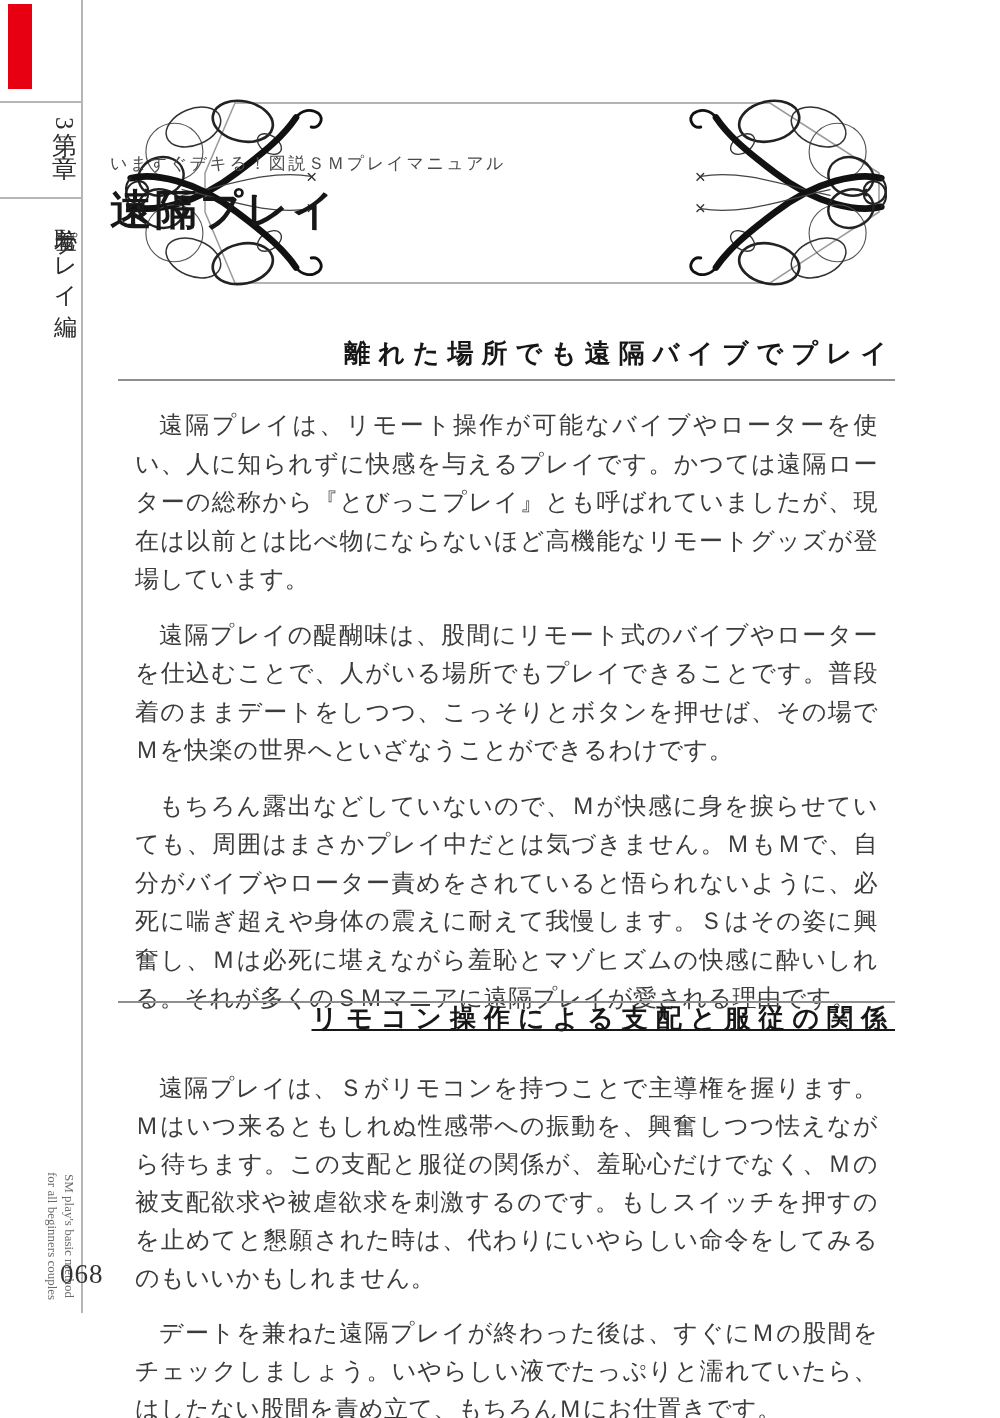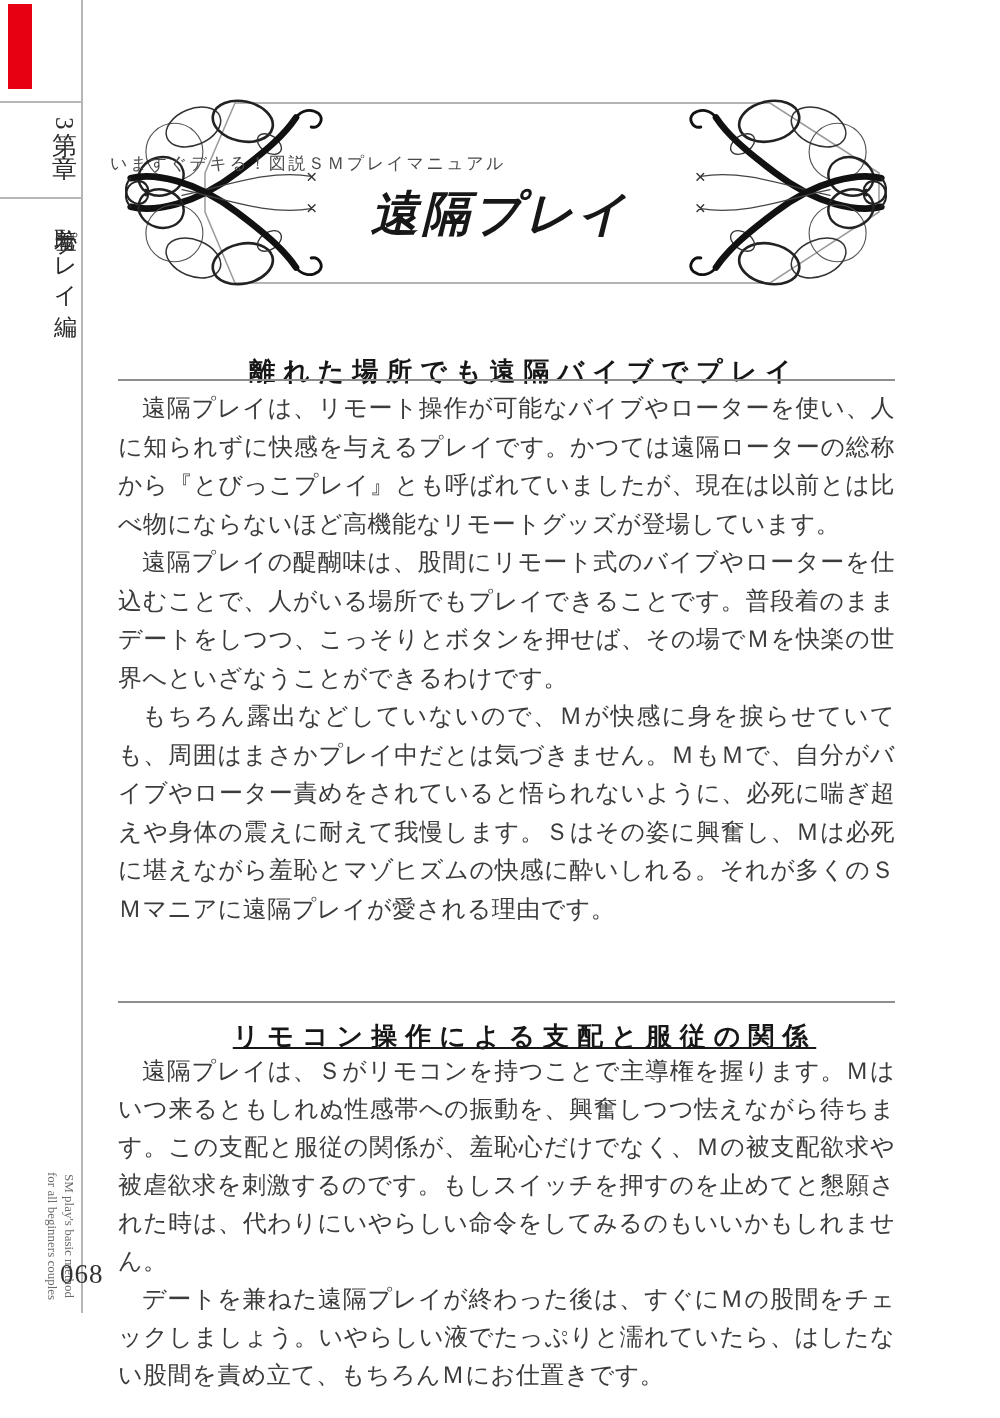--- a/index.html
+++ b/index.html
@@ -32,38 +32,38 @@
     position:absolute; left:60px; top:1259px; font-family:"Liberation Serif","DejaVu Serif",serif;
     font-size:27px; color:#333333; letter-spacing:1px;
   }
   
   .frame-svg { position:absolute; left:115px; top:85px; }
   .series-title {
     position:absolute; left:110px; top:152px; width:780px; 
     font-size:17px; letter-spacing:2.5px; color:#4a4a4a;
   }
   .page-title {
-    position:absolute; left:110px; top:182px; width:780px; text-align:center;
-    font-size:48px; font-weight:bold; letter-spacing:3px; color:#171717;font-style:italic;
+    position:absolute; left:110px; top:182px; width:780px; text-align:left;
+    font-size:42px; font-weight:bold; letter-spacing:3px; color:#171717;
   }
   
   .heading {
-    position:absolute; left:118px; width:777px; margin:18px; text-align:center;
+    position:absolute; left:118px; width:777px; margin:0; text-align:right;
     font-size:26px; font-weight:bold; letter-spacing:8px; color:#171717; white-space:nowrap;
   }
   .heading.first { top:336px; }
   .heading.second { top:1001px;text-decoration:underline; }
   .sec-rule { position:absolute; left:118px; width:777px; height:2px; background:#8e8e8e; }
   .sec-rule.first { top:379px; }
   .sec-rule.second { top:1001px; }
   .body-block {
     position:absolute; left:118px; width:777px; color:#3c3c3c;
     text-align:justify; letter-spacing:0.5px;
   }
-  .body-block p { margin:0; text-indent:1em; }
+  .body-block p { margin:17px; text-indent:1em; }
   .body-block.first { top:389px; font-size:24px; line-height:38.5px; }
   .body-block.second { top:1052px; font-size:24px; line-height:38px; }
 </style>
 </head>
 <body>
 
 <div class="page">
 
   <div class="chapter-tab" style="background: rgb(230, 0, 18);"></div>
   <div class="v-rule"></div>

